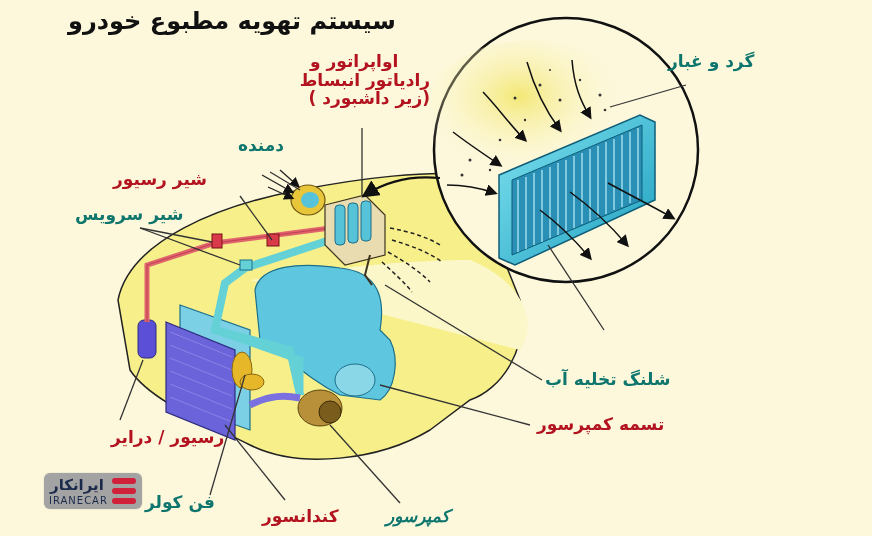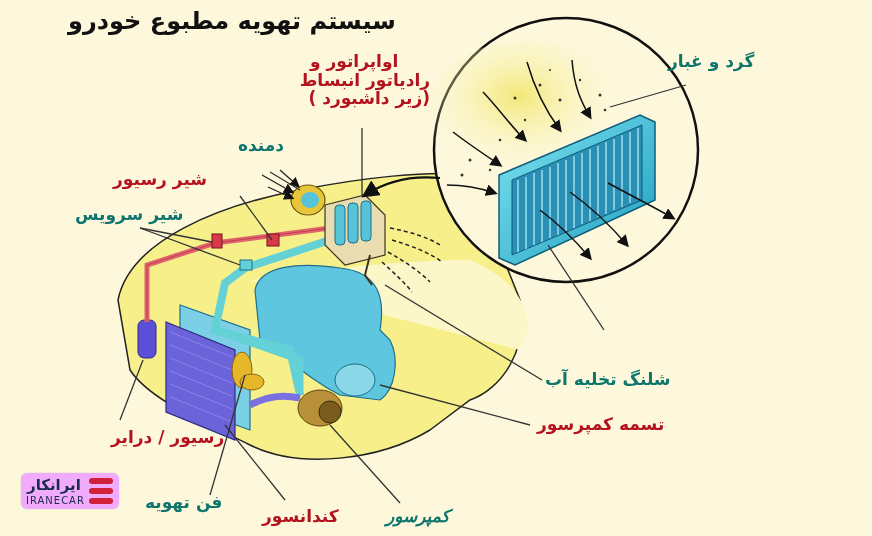--- a/index.html
+++ b/index.html
@@ -5,21 +5,21 @@
   html,body{margin:0;padding:0;}
   body{width:872px;height:536px;overflow:hidden;background:#fdf8dc;position:relative;font-family:"DejaVu Sans",sans-serif;}
   .stage{position:absolute;left:0;top:0;width:740px;height:536px;}
   svg.art{position:absolute;left:0;top:0;}
   .lbl{position:absolute;direction:rtl;font-weight:bold;white-space:nowrap;line-height:1.1;}
   .red{color:#b3121f;}
   .blue{color:#0f766e;}
   .black{color:#111;}
   .title{font-size:24px;}
   .mid{font-size:17px;}
-  .logo{position:absolute;left:21px;top:473px;width:98px;height:36px;background:#f0abfc;border-radius:6px;box-shadow:0 0 2px rgba(0,0,0,.15);}
+  .logo{position:absolute;left:44px;top:473px;width:98px;height:36px;background:#a3a3a3;border-radius:6px;box-shadow:0 0 2px rgba(0,0,0,.15);}
   .logo .fa{position:absolute;left:6px;top:3px;font-size:15px;font-weight:bold;color:#1b2a4a;direction:rtl;}
   .logo .en{position:absolute;left:5px;top:22px;font-size:10px;letter-spacing:1px;color:#1b2a4a;font-family:"DejaVu Sans",sans-serif;text-align:right;}
   .logo .bars{position:absolute;right:6px;top:5px;width:24px;height:26px;}
   .logo .bars span{display:block;height:6px;border-radius:3px;background:#d0203a;margin-bottom:4px;}
 </style>
 </head>
 <body>
 
 <div class="stage">
 
@@ -183,21 +183,21 @@
     <div>(زیر داشبورد )</div>
   </div>
 
   <div class="lbl blue mid" style="left:668px;top:52px;">گرد و غبار</div>
   <div class="lbl blue mid" style="left:238px;top:136px;">دمنده</div>
   <div class="lbl red mid" style="left:113px;top:170px;">شیر رسیور</div>
   <div class="lbl blue mid" style="left:75px;top:205px;">شیر سرویس</div>
   <div class="lbl blue mid" style="left:545px;top:370px;">شلنگ تخلیه آب</div>
   <div class="lbl red mid" style="left:537px;top:415px;">تسمه کمپرسور</div>
   <div class="lbl red mid" style="left:63px;top:428px;margin-left:48px;">رسیور / درایر</div>
-  <div class="lbl blue mid" style="left:145px;top:493px;">فن تهویه</div>
+  <div class="lbl blue mid" style="left:145px;top:493px;">فن کولر</div>
   <div class="lbl red mid" style="left:262px;top:507px;">کندانسور</div>
   <div class="lbl blue mid" style="left:386px;top:507px;font-style:italic;">کمپرسور</div>
 
   <div class="logo">
     <div class="fa">ایرانکار</div>
     <div class="en">IRANECAR</div>
     <div class="bars">
         <span></span>
         <span></span>
         <span></span>

